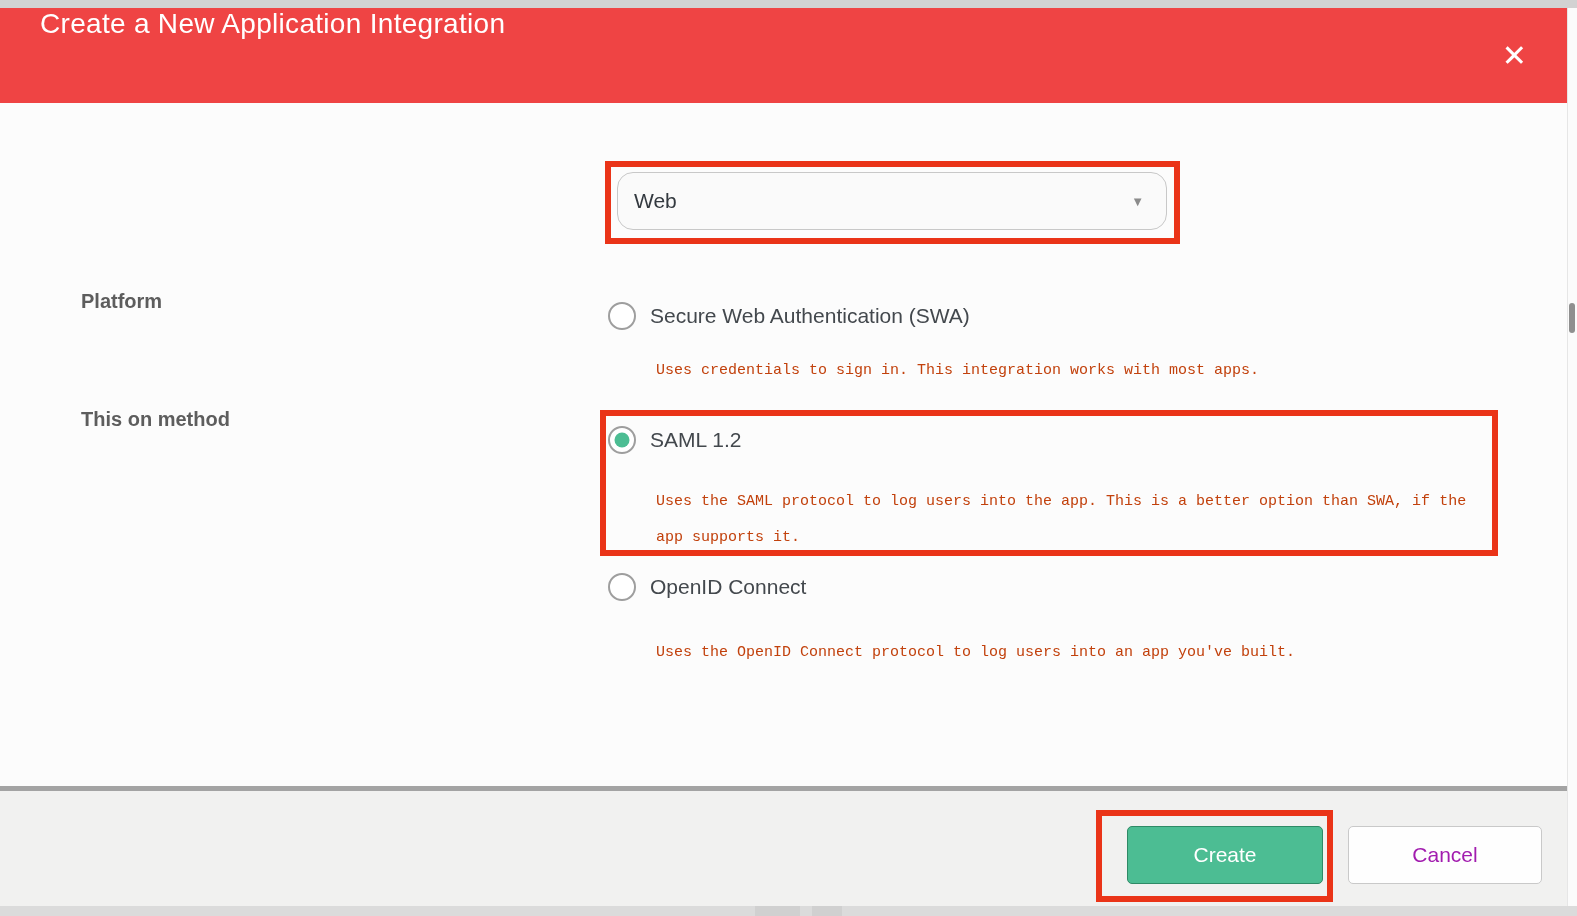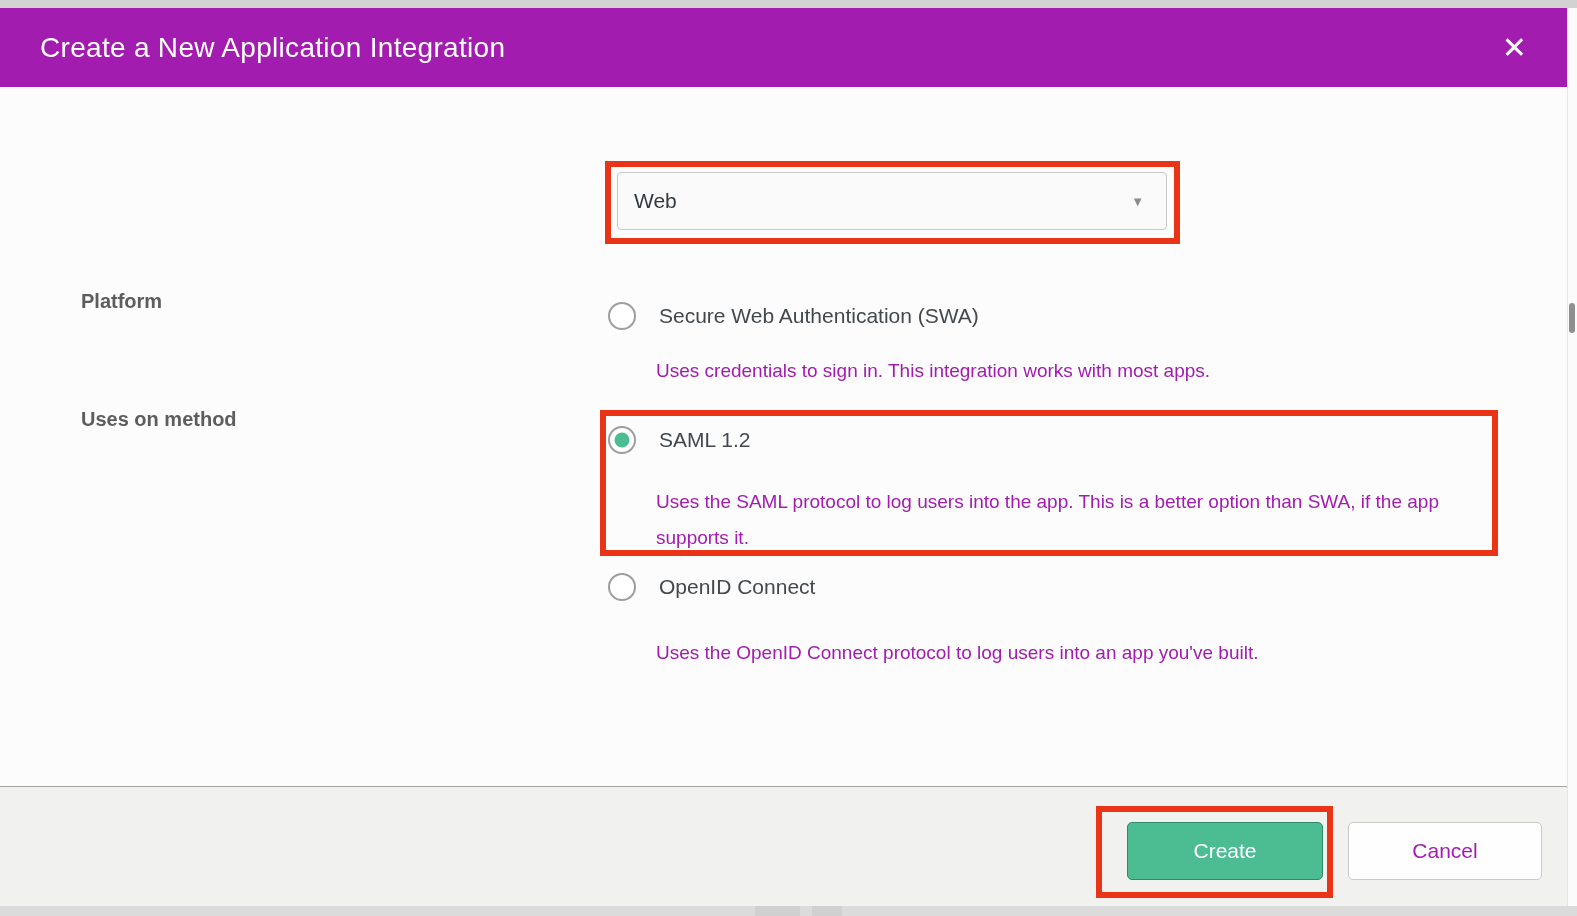--- a/index.html
+++ b/index.html
@@ -13,64 +13,64 @@
   .bottom-strip { position: absolute; left: 0; top: 906px; width: 1577px; height: 10px; background: #dbdbdb; }
   .bottom-seg   { position: absolute; top: 906px; height: 10px; background: #d0d0d0; }
   .seg-a { left: 755px; width: 45px; }
   .seg-b { left: 812px; width: 30px; }
   .right-edge   { position: absolute; left: 1567px; top: 8px; width: 10px; height: 898px;
                   background: #fbfbfb; border-left: 1px solid #e6e6e6; }
   .scroll-thumb { position: absolute; left: 1569px; top: 303px; width: 6px; height: 30px;
                   background: #8f8f8f; border-radius: 3px; }
 
   
-  .modal-header { position: absolute; left: 0; top: 8px; width: 1567px; height: 79px;
-                  background: #a21caf; display: flex; align-items: center; }
+  .modal-header { position: absolute; left: 0; top: 8px; width: 1567px; height: 95px;
+                  background: #ef4444; display: flex; }
   .modal-title  { color: #ffffff; font-size: 28px; font-weight: 400; letter-spacing: 0.3px; margin-left: 40px; }
   .close-btn    { position: absolute; right: 40px; top: 50%; transform: translateY(-50%);
                   color: #ffffff; font-size: 30px; font-weight: 700; cursor: pointer; line-height: 1; }
 
   
   .modal-body { position: absolute; left: 0; top: 103px; width: 1567px; height: 683px; background: #fcfcfc; }
 
   .field-label { position: absolute; left: 57px; font-size: 20px; font-weight: 700; color: #5d5d5d; margin-left: 24px; }
   .label-platform { top: 187px; }
   .label-signon   { top: 305px; }
 
   
   .annot { position: absolute; border: 6px solid #ea3418; background: transparent; pointer-events: none; }
   .annot-dropdown { left: 605px; top: 58px;  width: 575px; height: 83px; }   
   .annot-saml     { left: 600px; top: 307px; width: 898px; height: 146px; }
   .annot-create   { left: 1096px; top: 19px; width: 237px; height: 92px; }   
 
   
   .select-box { position: absolute; left: 617px; top: 69px; width: 550px; height: 58px;
-                background: #fafafa; border: 1px solid #c8c8c8; border-radius: 4px;
+                background: #fafafa; border: 1px solid #c8c8c8; border-radius: 16px;
                 display: flex; align-items: center; cursor: pointer; }
   .select-value { font-size: 21px; color: #33393f; margin-left: 16px; }
   .select-caret { position: absolute; right: 22px; font-size: 13px; color: #8b8b8b; }
 
   
   .option-row { position: absolute; left: 608px; display: flex; align-items: center; cursor: pointer; }
   .radio { width: 28px; height: 28px; border: 2px solid #9e9e9e; border-radius: 50%;
            background: #ffffff; flex: 0 0 auto; position: relative; }
   .radio.selected::after { content: ""; position: absolute; left: 50%; top: 50%;
            transform: translate(-50%, -50%); width: 15px; height: 15px; border-radius: 50%;
            background: #4cbd93; }
-  .option-label { font-size: 21px; color: #43484d; margin-left: 23px; }
-  .option-desc { position: absolute; left: 656px; font-size: 19px; color: #a21caf;
-                 line-height: 36px; max-width: 840px; }
+  .option-label { font-size: 21px; color: #43484d; margin-left: 14px; }
+  .option-desc { position: absolute; left: 656px; font-size: 15px; color: #c2410c;
+                 line-height: 36px; max-width: 840px; font-family: Liberation Mono, monospace; }
 
   .row-swa  { top: 199px; }   .desc-swa  { top: 250px; }
   .row-saml { top: 323px; }   .desc-saml { top: 381px; }
   .row-oidc { top: 470px; }   .desc-oidc { top: 532px; }
 
   
   .modal-footer { position: absolute; left: 0; top: 786px; width: 1567px; height: 120px;
-                  background: #f1f1f0; border-top: 1px solid #a3a3a3; }
+                  background: #f1f1f0; border-top: 5px solid #a3a3a3; }
   .btn { position: absolute; top: 35px; height: 58px; border-radius: 5px; font-size: 21px;
          display: flex; align-items: center; justify-content: center; cursor: pointer; }
   .btn-create { left: 1127px; width: 196px; background: #4cbd93; border: 1px solid #2f8a66; color: #ffffff; }
   .btn-cancel { left: 1348px; width: 194px; background: #fefefe; border: 1px solid #c9c9c9; color: #a21caf; }
 </style>
 </head>
 <body>
 
 <div class="stage">
 
@@ -84,21 +84,21 @@
   <div class="modal-body">
 
     <div class="field-label label-platform">Platform</div>
 
     <div class="annot annot-dropdown"></div>
     <div class="select-box">
       <span class="select-value">Web</span>
       <span class="select-caret">▼</span>
     </div>
 
-    <div class="field-label label-signon">Uses on method</div>
+    <div class="field-label label-signon">This on method</div>
 
     <div class="option-row row-swa">
       <span class="radio"></span>
       <span class="option-label">Secure Web Authentication (SWA)</span>
     </div>
     <div class="option-desc desc-swa">Uses credentials to sign in. This integration works with most apps.</div>
 
     <div class="annot annot-saml"></div>
     <div class="option-row row-saml">
       <span class="radio selected"></span>

